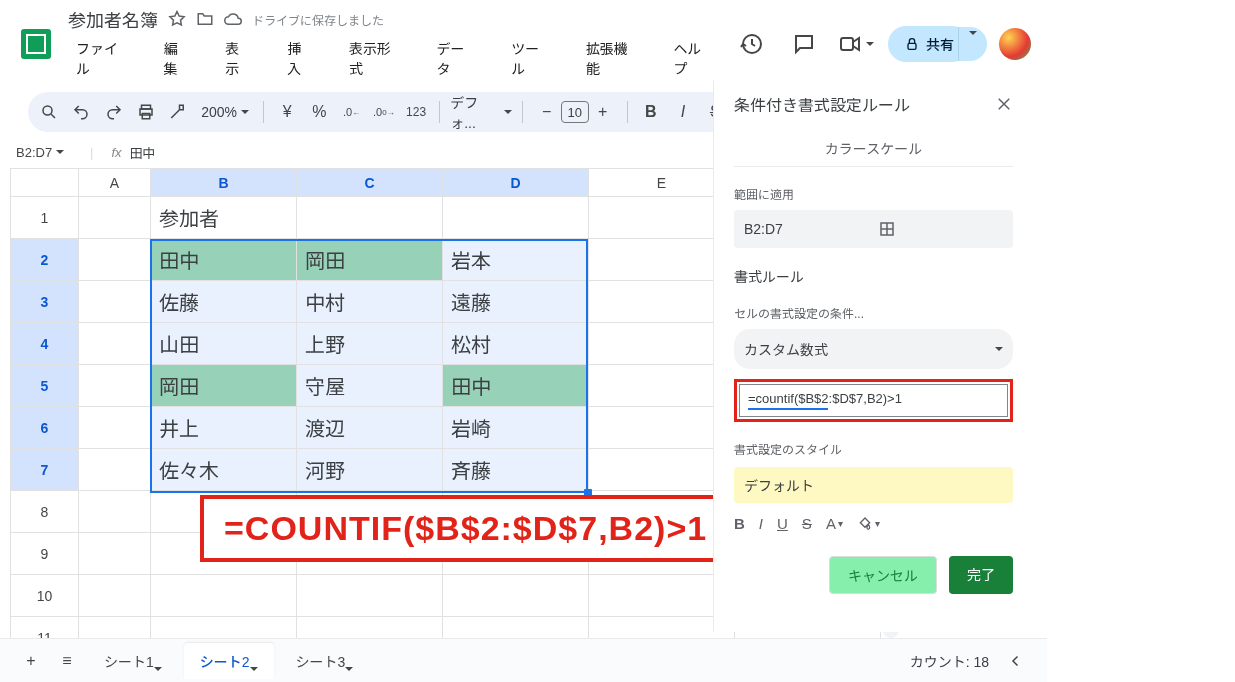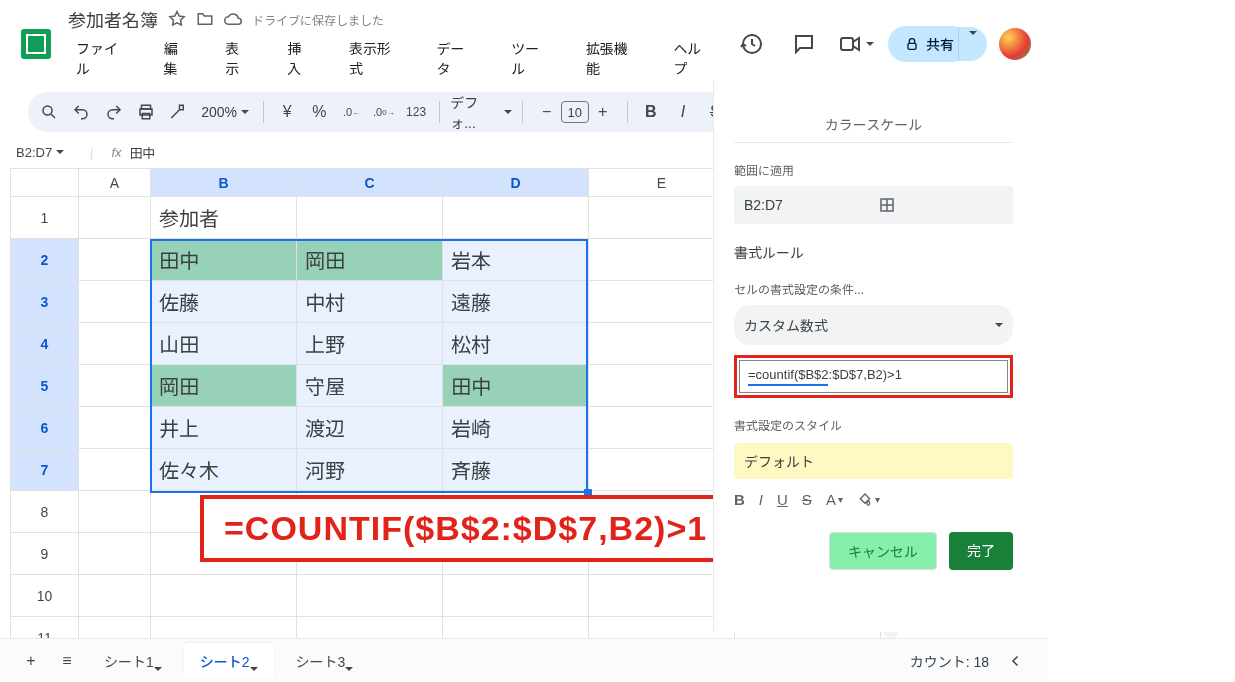--- a/index.html
+++ b/index.html
@@ -389,20 +389,28 @@
     <div class="sel-outline" style="left:140px; top:71px; width:438px; height:254px;"></div>
     <div class="sel-handle" style="left:574px; top:321px;"></div>
   </div>
 
   <div class="annotation" style="left:200px; top:495px; width:540px;">
     <span>=COUNTIF($B$2:$D$7,B2)&gt;1</span>
   </div>
   <div class="anno-line" style="left:740px; top:520px; width:185px; transform:rotate(-30deg)"></div>
 
   <div class="side">
+    <div class="side-head">
+      <span class="side-title">条件付き書式設定ルール</span>
+      <span>
+        <svg width="18" height="18" viewBox="0 0 24 24" stroke="#5f6368" stroke-width="2">
+            <path d="M5 5l14 14M19 5L5 19"></path>
+          </svg>
+      </span>
+    </div>
     <div class="tabs">
       <div class="tab">カラースケール</div>
     </div>
 
     <div class="sec-label">範囲に適用</div>
     <div class="range-input">
       <span>B2:D7</span>
       <span class="grid-icon">
         <svg width="18" height="18" viewBox="0 0 24 24" fill="none" stroke="#5f6368" stroke-width="2">
             <rect x="4" y="4" width="16" height="16"></rect>

